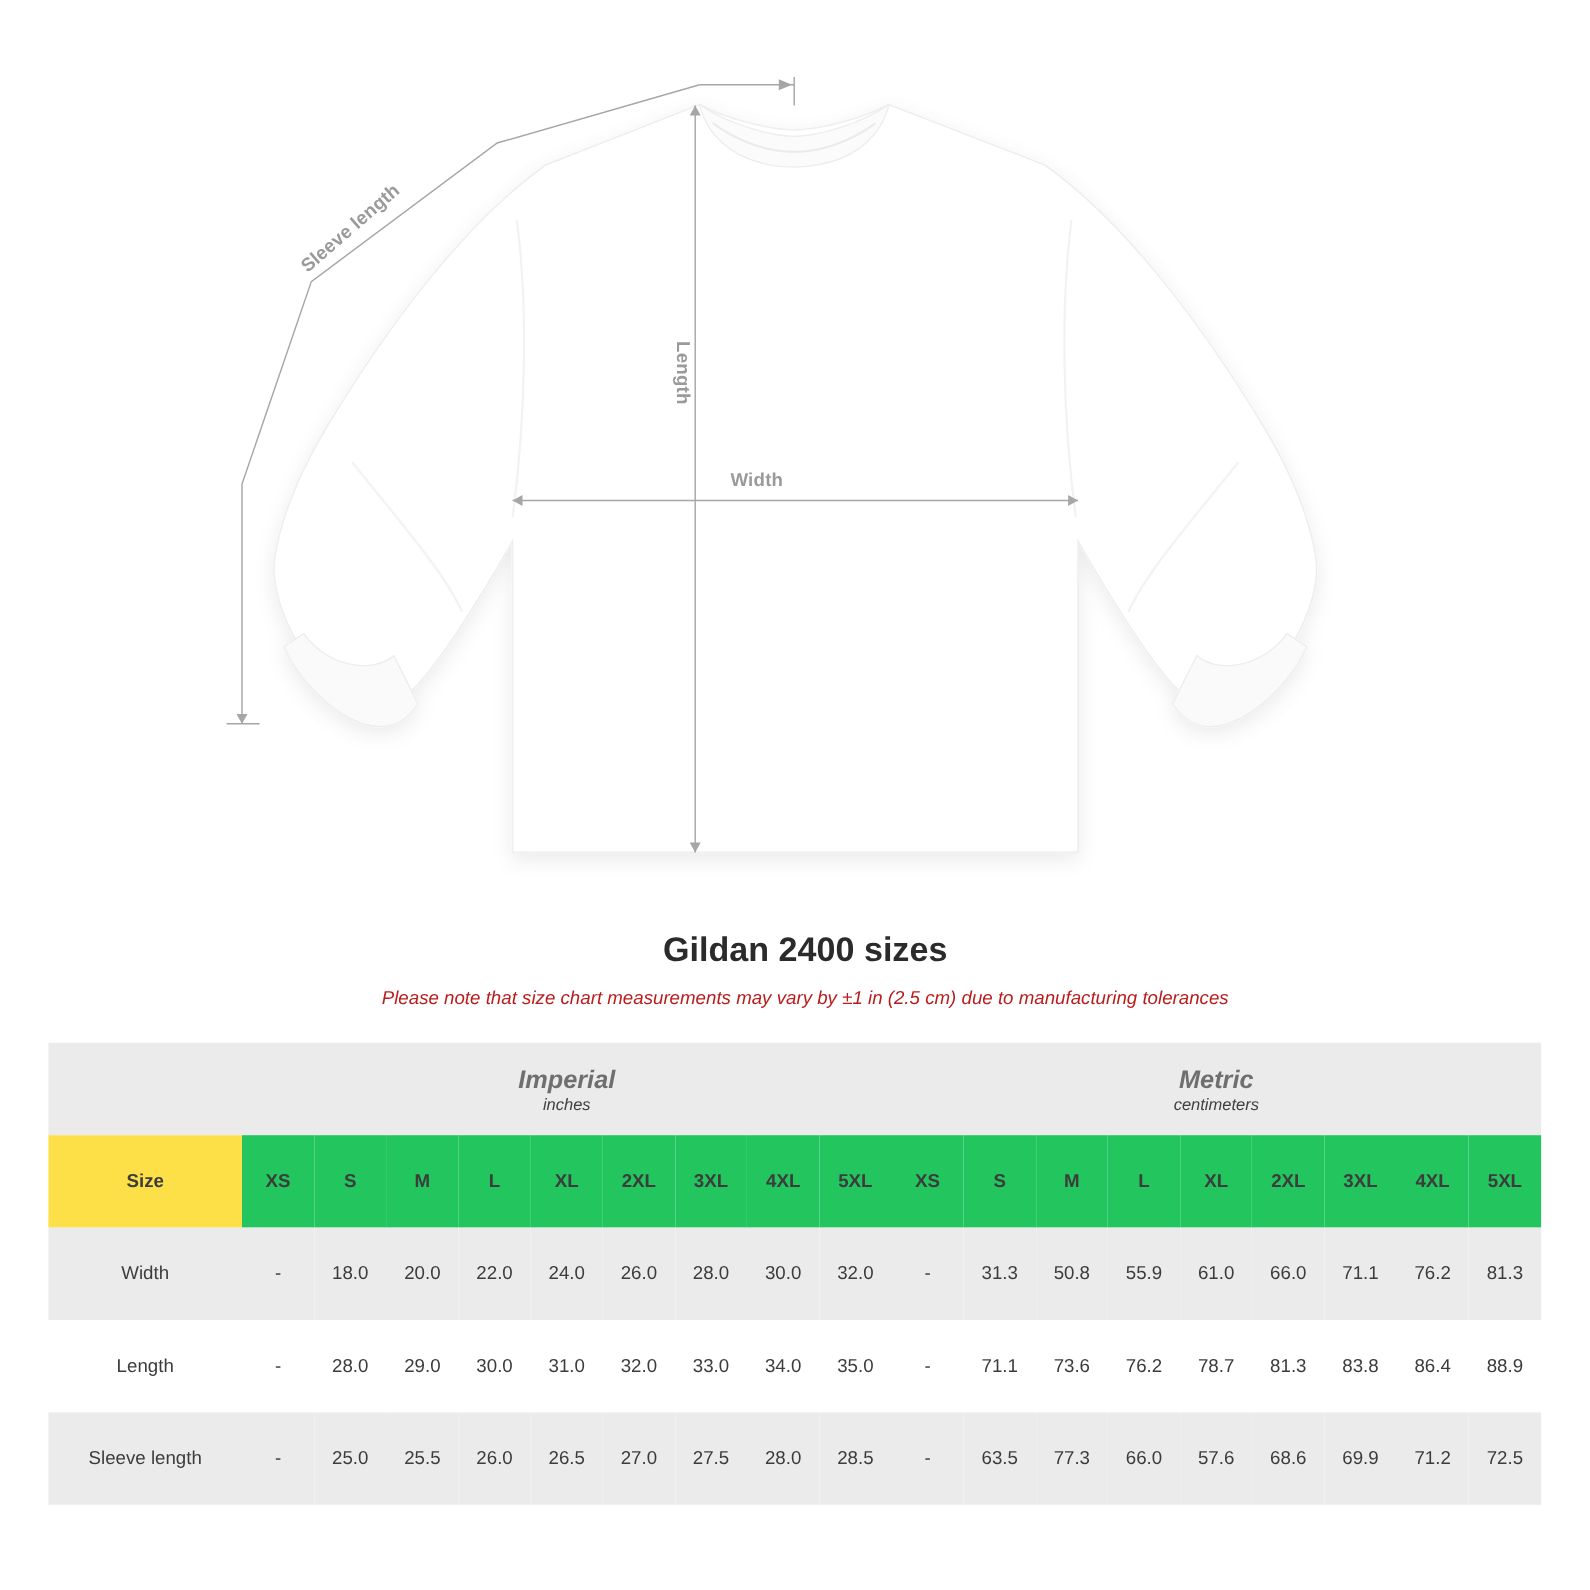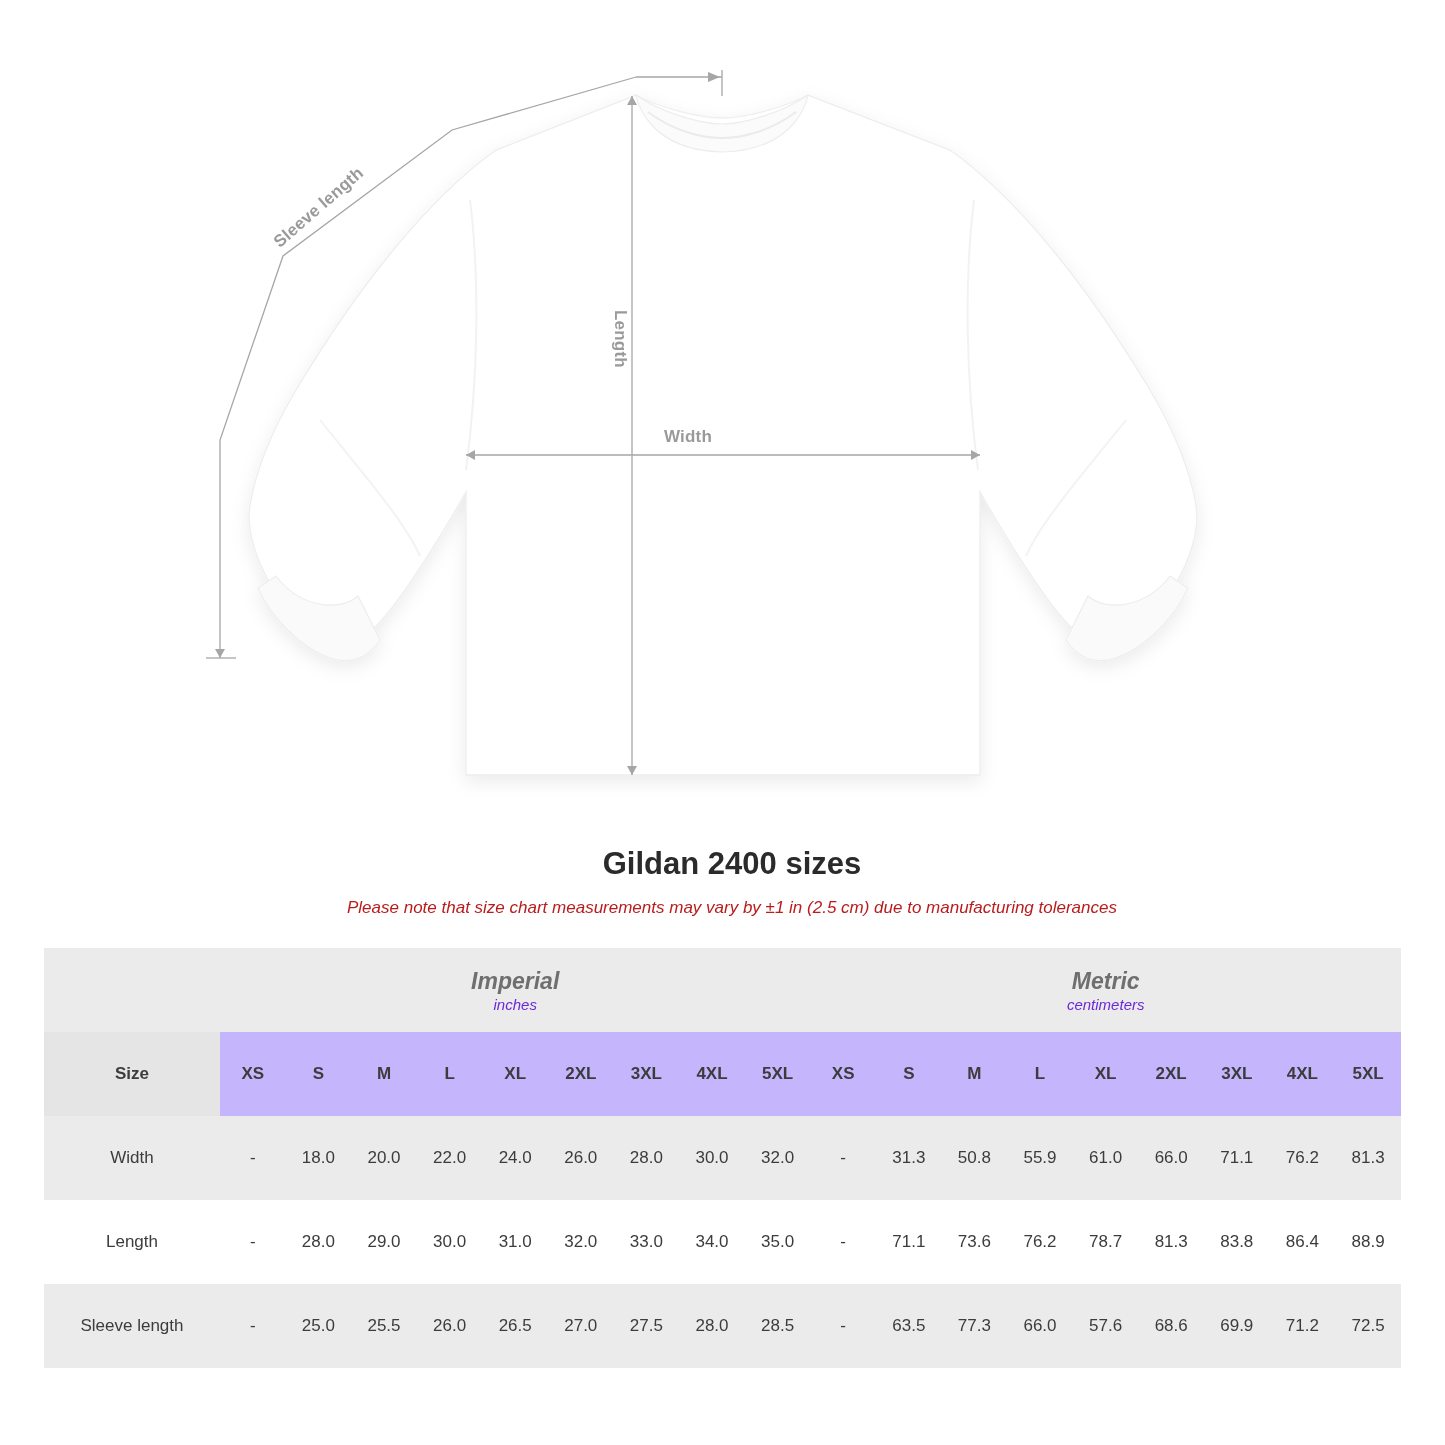--- a/index.html
+++ b/index.html
@@ -92,33 +92,33 @@
     font-size: 23px;
     font-weight: bold;
     font-style: italic;
     color: #6f6f6f;
     display: block;
     line-height: 1.25;
   }
   .unit-head .unit-sub {
     font-size: 15px;
     font-style: italic;
-    color: #6d28d9;
+    color: #404040;
     display: block;
   }
   .row-head {
     font-weight: bold;
     color: #3c3c3c;
     font-size: 17px;
   }
-  tr.head-row td { background: #c4b5fd; font-weight: bold; }
+  tr.head-row td { background: #22c55e; font-weight: bold; }
   tr.zebra-a td { background: #ebebeb; }
   tr.zebra-b td { background: #ffffff; }
   tr.zebra-c td { background: #ebebeb; }
-  tr.head-row td.size-col-head { background: #e5e5e5; }
+  tr.head-row td.size-col-head { background: #fde047; }
   .col-first { width: 176px; }
   .col-cell { width: 65.6px; }
 </style>
 </head>
 <body>
 
 <div class="illustration">
 
   <svg width="1445" height="830" viewBox="0 0 1445 830">
     <defs>

